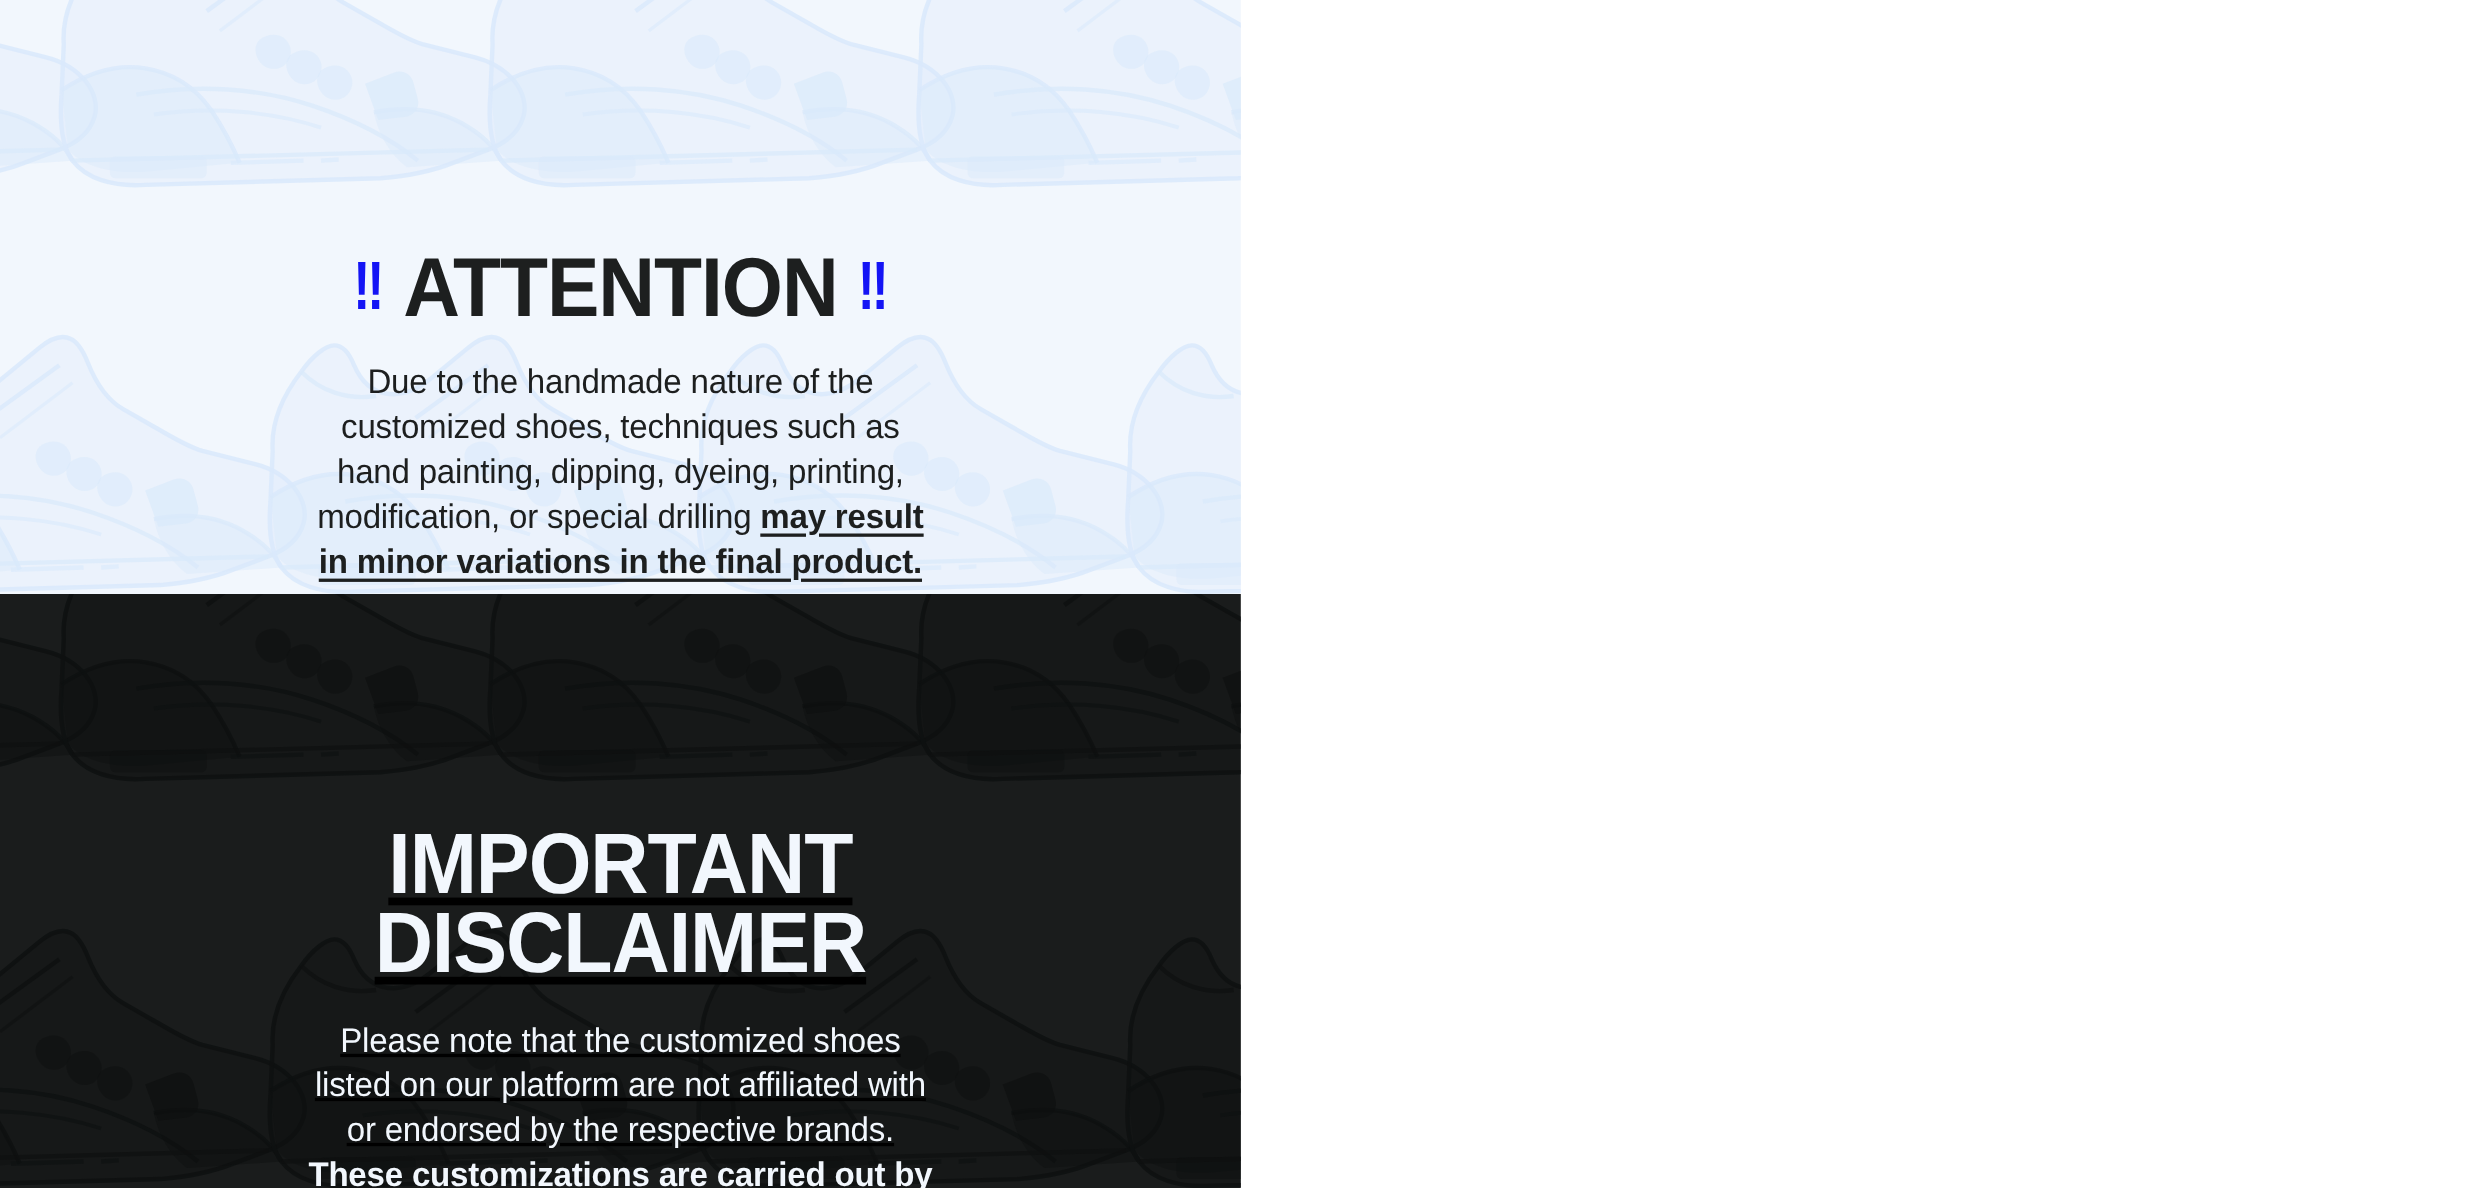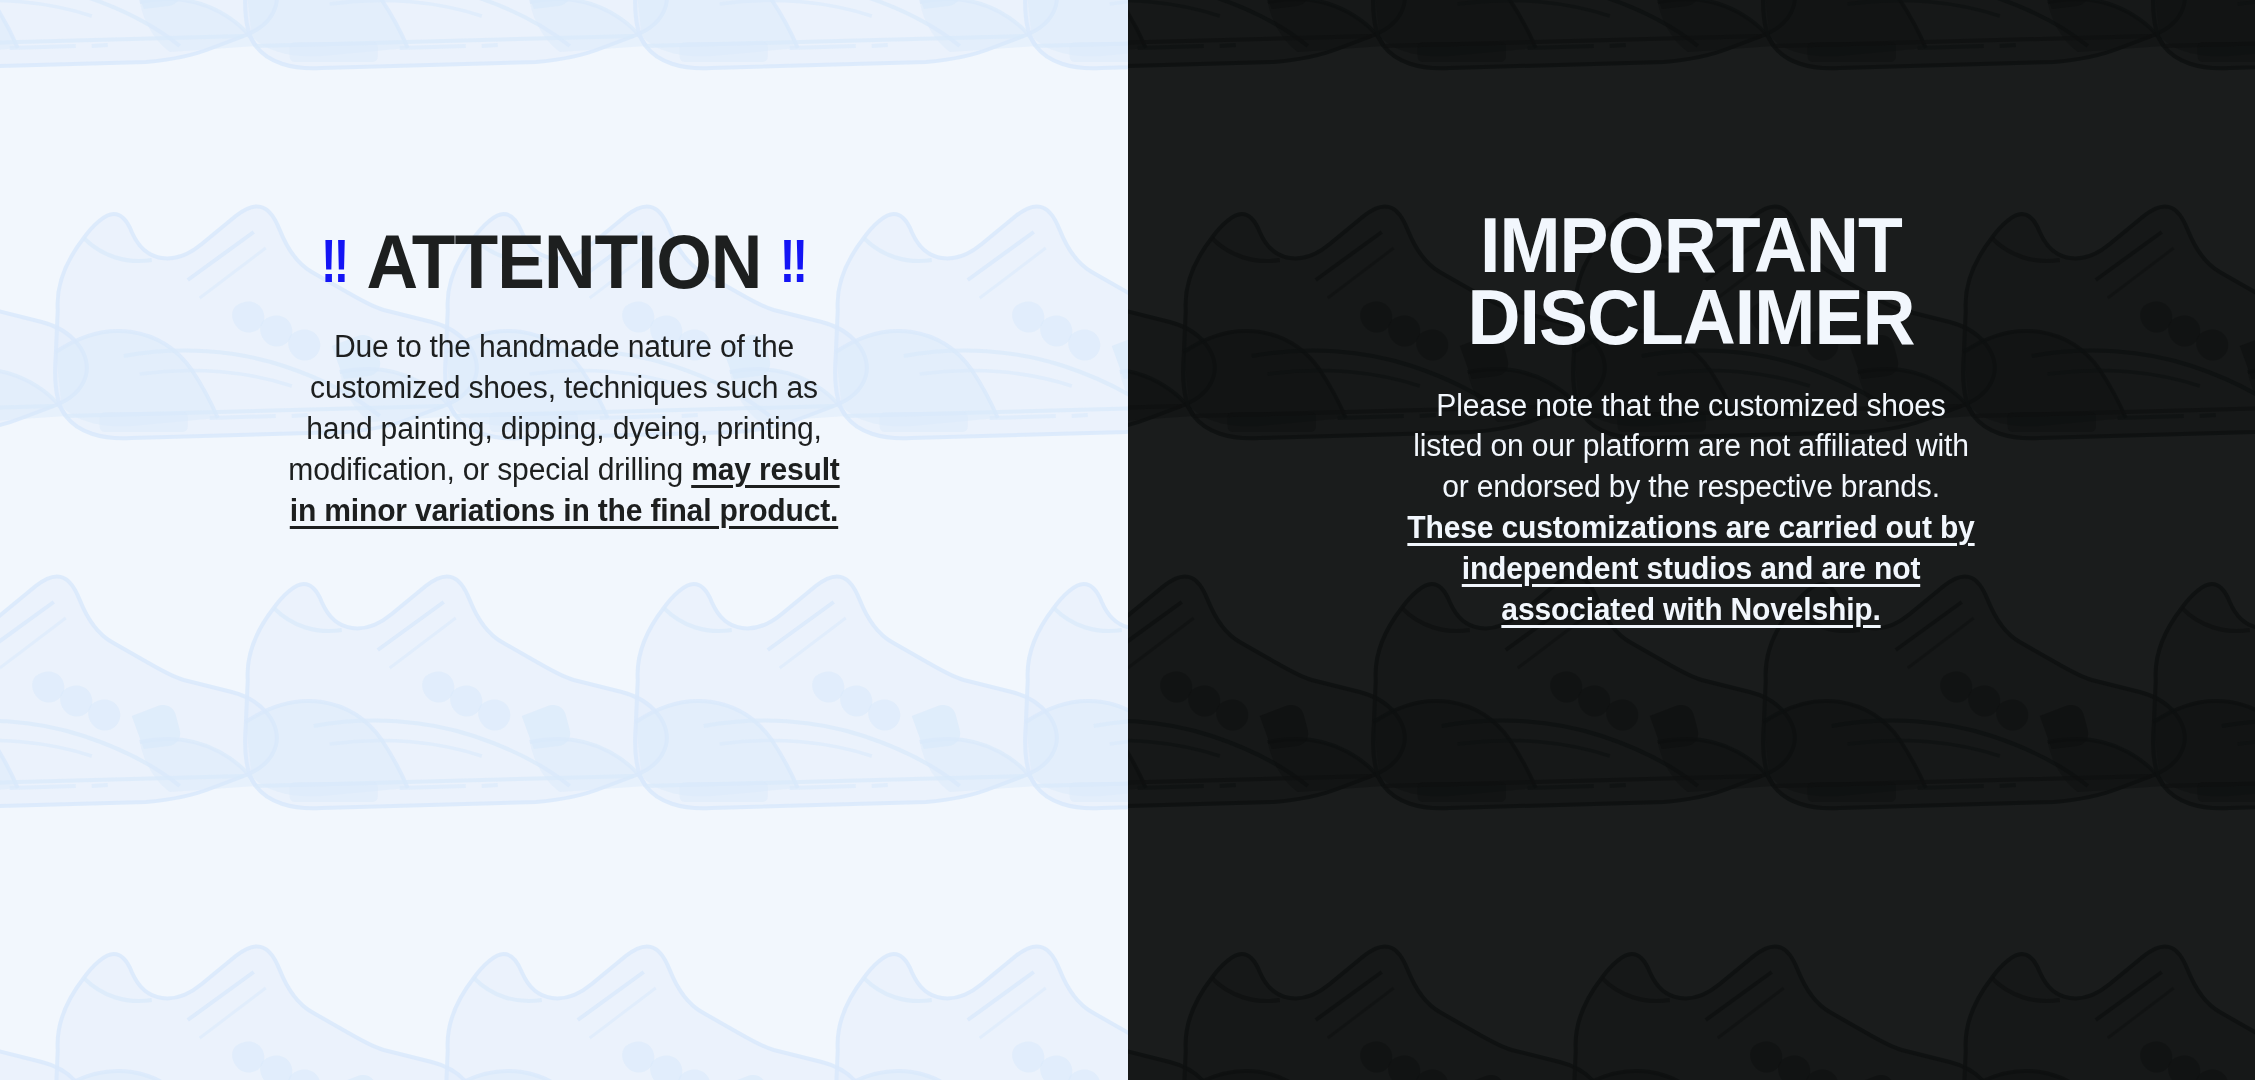--- a/index.html
+++ b/index.html
@@ -12,34 +12,35 @@
     height: 1080px;
     overflow: hidden;
     font-family: "Liberation Sans", sans-serif;
   }
 
   .banner {
     position: relative;
     width: 2255px;
     height: 1080px;
     display: flex;
+    flex-direction: column;
   }
 
   .panel {
     position: relative;
     width: 50%;
     height: 100%;
     overflow: hidden;
     display: flex;
     align-items: flex-start;
     justify-content: center;
   }
 
   .panel-light { background: #f2f7fd; }
-  .panel-dark  { background: #1a1c1c; }
+  .panel-dark  { background: #1a1c1c; text-decoration: underline; }
 
   
   .pattern {
     position: absolute;
     left: 0;
     top: 0;
     width: 100%;
     height: 100%;
     pointer-events: none;
   }

